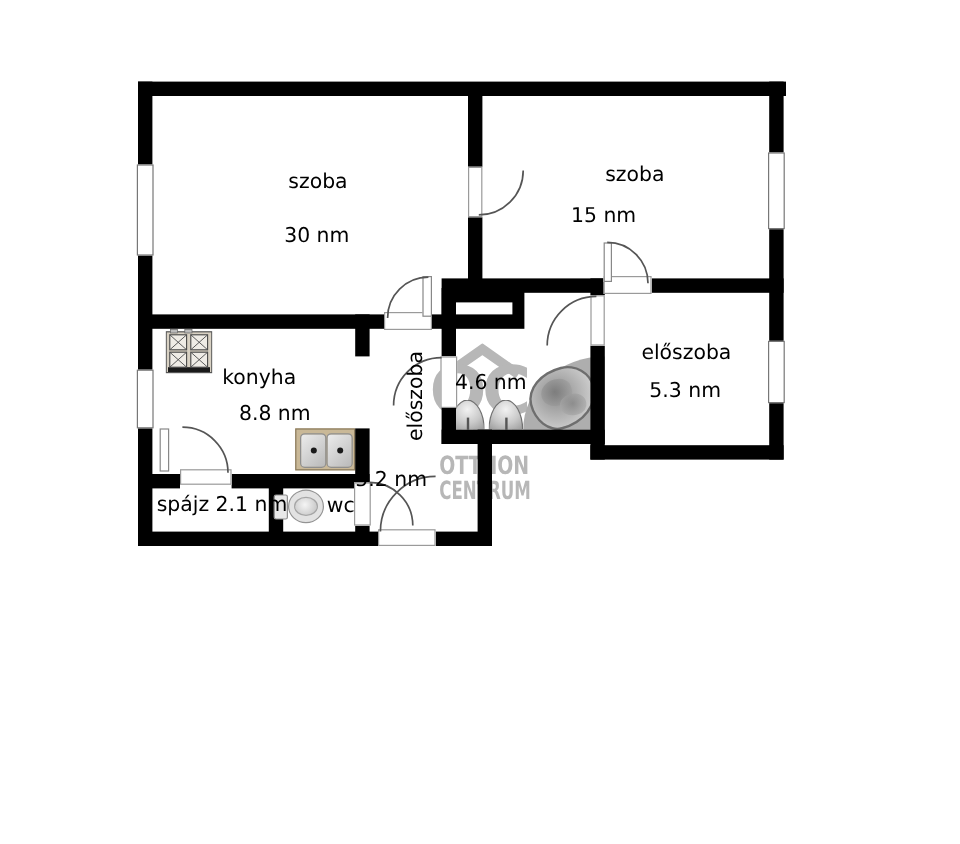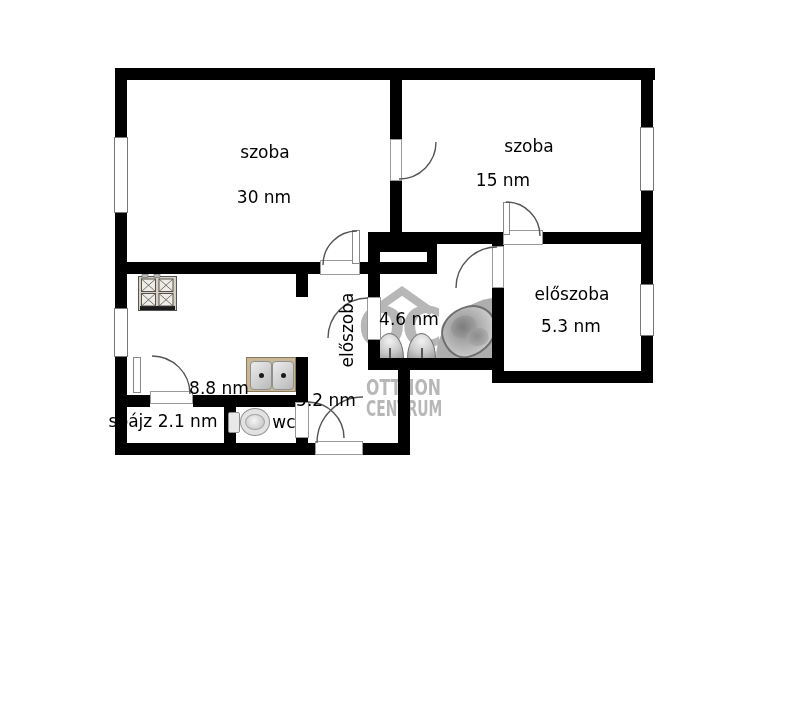--- a/index.html
+++ b/index.html
@@ -149,26 +149,27 @@
       <path d="M 317,443 A 46 46 0 0 1 363,397"></path>
     </g>
   </svg>
 
   <div class="lbl" style="left:195px;top:142px;">szoba</div>
   <div class="lbl" style="left:194px;top:187px;">30 nm</div>
 
   <div class="lbl" style="left:459px;top:136px;">szoba</div>
   <div class="lbl" style="left:433px;top:170px;">15 nm</div>
 
-  <div class="lbl" style="left:149px;top:335px;margin-top:43px;">8.8 nm</div>
+  <div class="lbl" style="left:146px;top:305px;">konyha</div>
+  <div class="lbl" style="left:159px;top:335px;">8.8 nm</div>
 
   <div class="lbl" style="left:339px;top:309px;">4.6 nm</div>
 
   <div class="lbl" style="left:502px;top:284px;">előszoba</div>
   <div class="lbl" style="left:501px;top:316px;">5.3 nm</div>
 
   <div class="vlbl" style="left:287px;top:320px;">előszoba</div>
   <div class="lbl" style="left:256px;top:390px;">5.2 nm</div>
 
-  <div class="lbl" style="left:93px;top:411px;">spájz 2.1 nm</div>
+  <div class="lbl" style="left:115px;top:411px;">spájz 2.1 nm</div>
   <div class="lbl" style="left:214px;top:412px;">wc</div>
 
 </div>
 
 </body></html>

